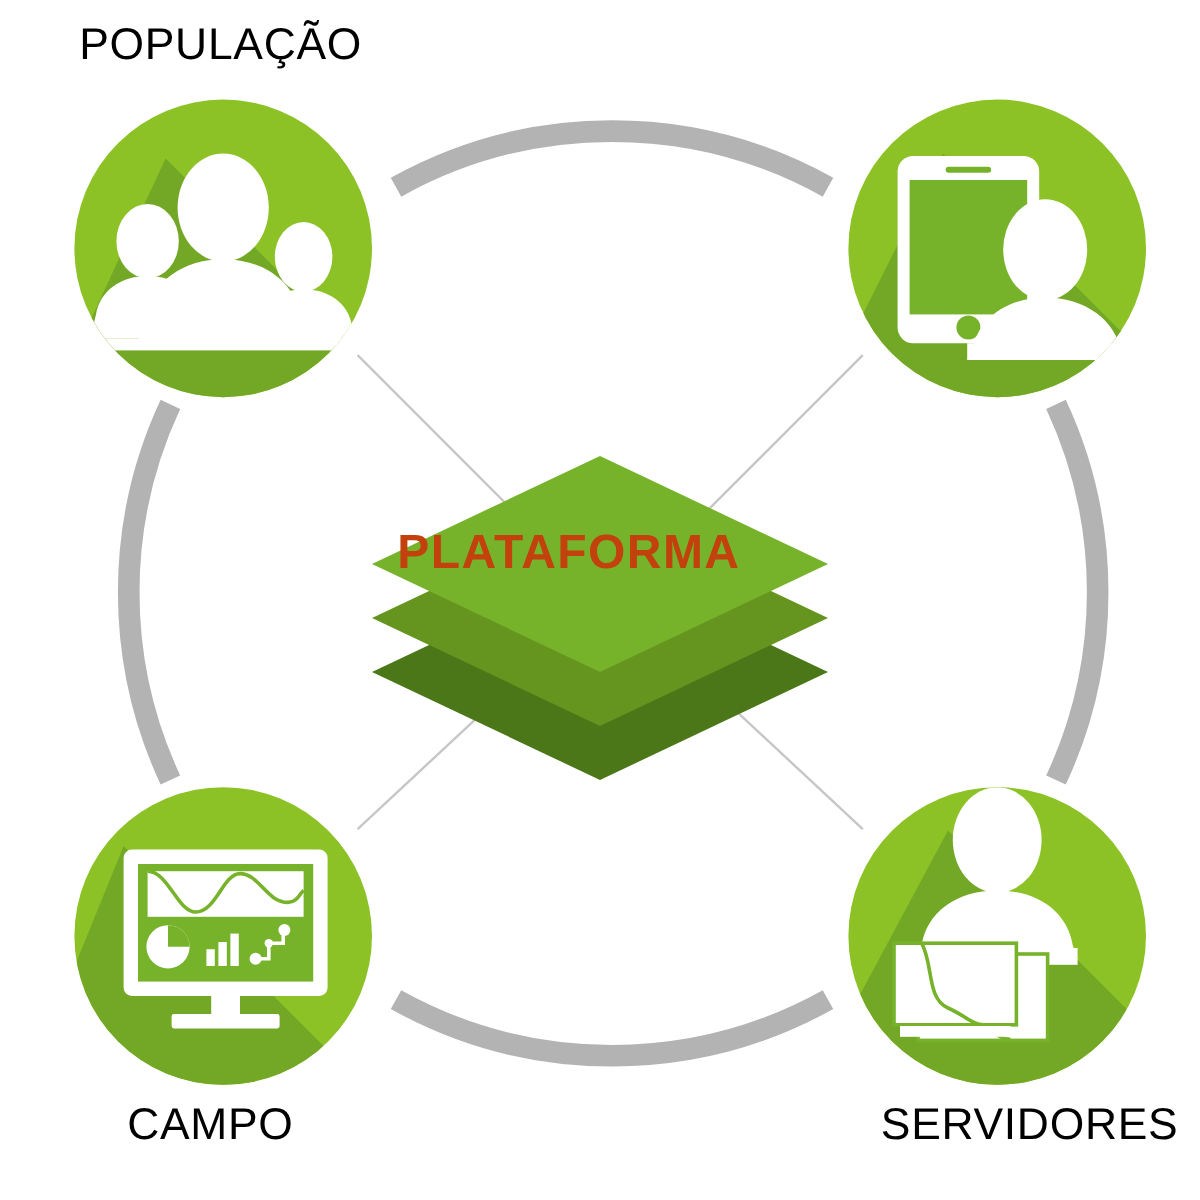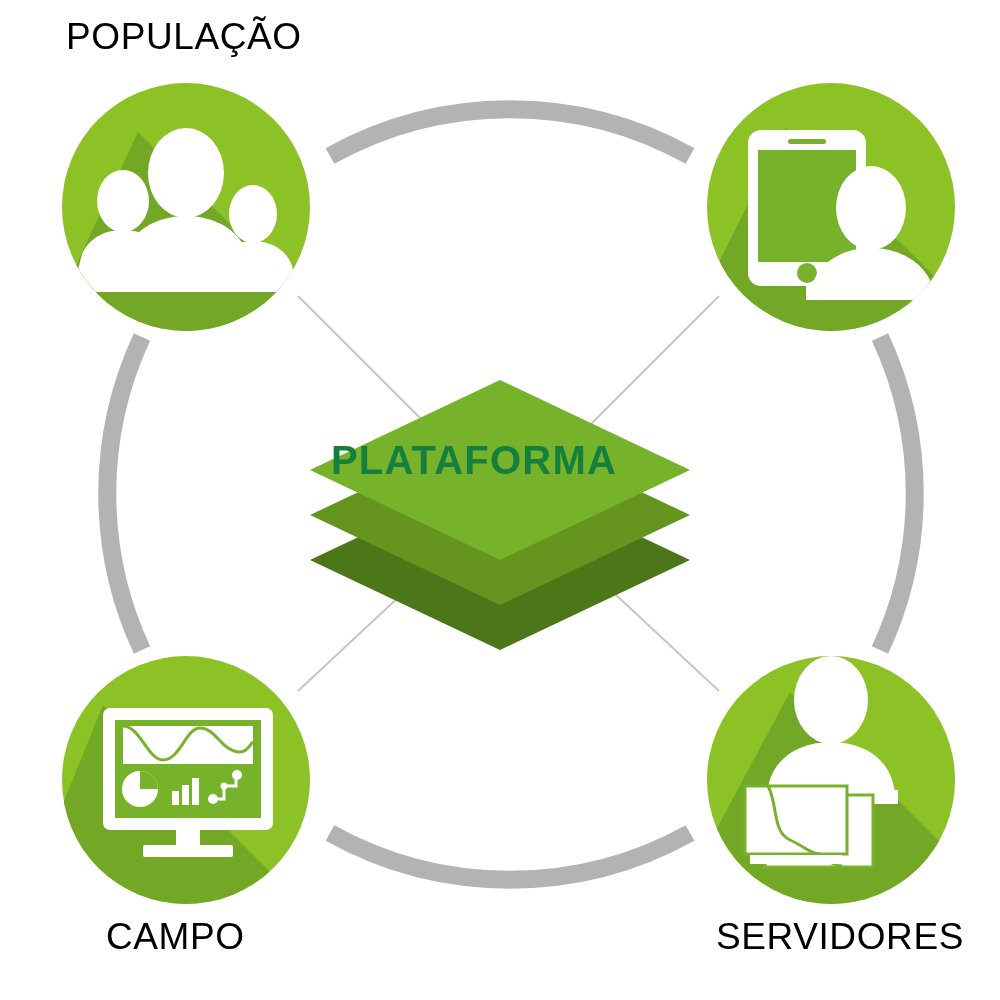--- a/index.html
+++ b/index.html
@@ -33,33 +33,33 @@
     font-size: 37px;
     font-weight: 400;
     letter-spacing: 0.6px;
     color: #000000;
     white-space: nowrap;
     line-height: 1;
   }
   #label-populacao { left: 66px;  top: 18px; }
   #label-campo     { left: 762px; top: 18px; }
   #label-gestor    { left: 106px; top: 918px; }
-  #label-servidores{ left: 716px; top: 918px; }
+  #label-servidores{ left: 734px; top: 918px; }
 
   .center-label {
     position: absolute;
     left: 0;
     top: 440px;
     width: 948px;
     text-align: center;
     font-family: "Liberation Sans", sans-serif;
     font-size: 40px;
     font-weight: bold;
     letter-spacing: 1.2px;
-    color: #15803d;
+    color: #c2410c;
     pointer-events: none;
     line-height: 1;
   }
 </style>
 </head>
 <body>
 
 <div id="stage">
 
   <svg id="diagram-svg" viewBox="0 0 1000 1000">

